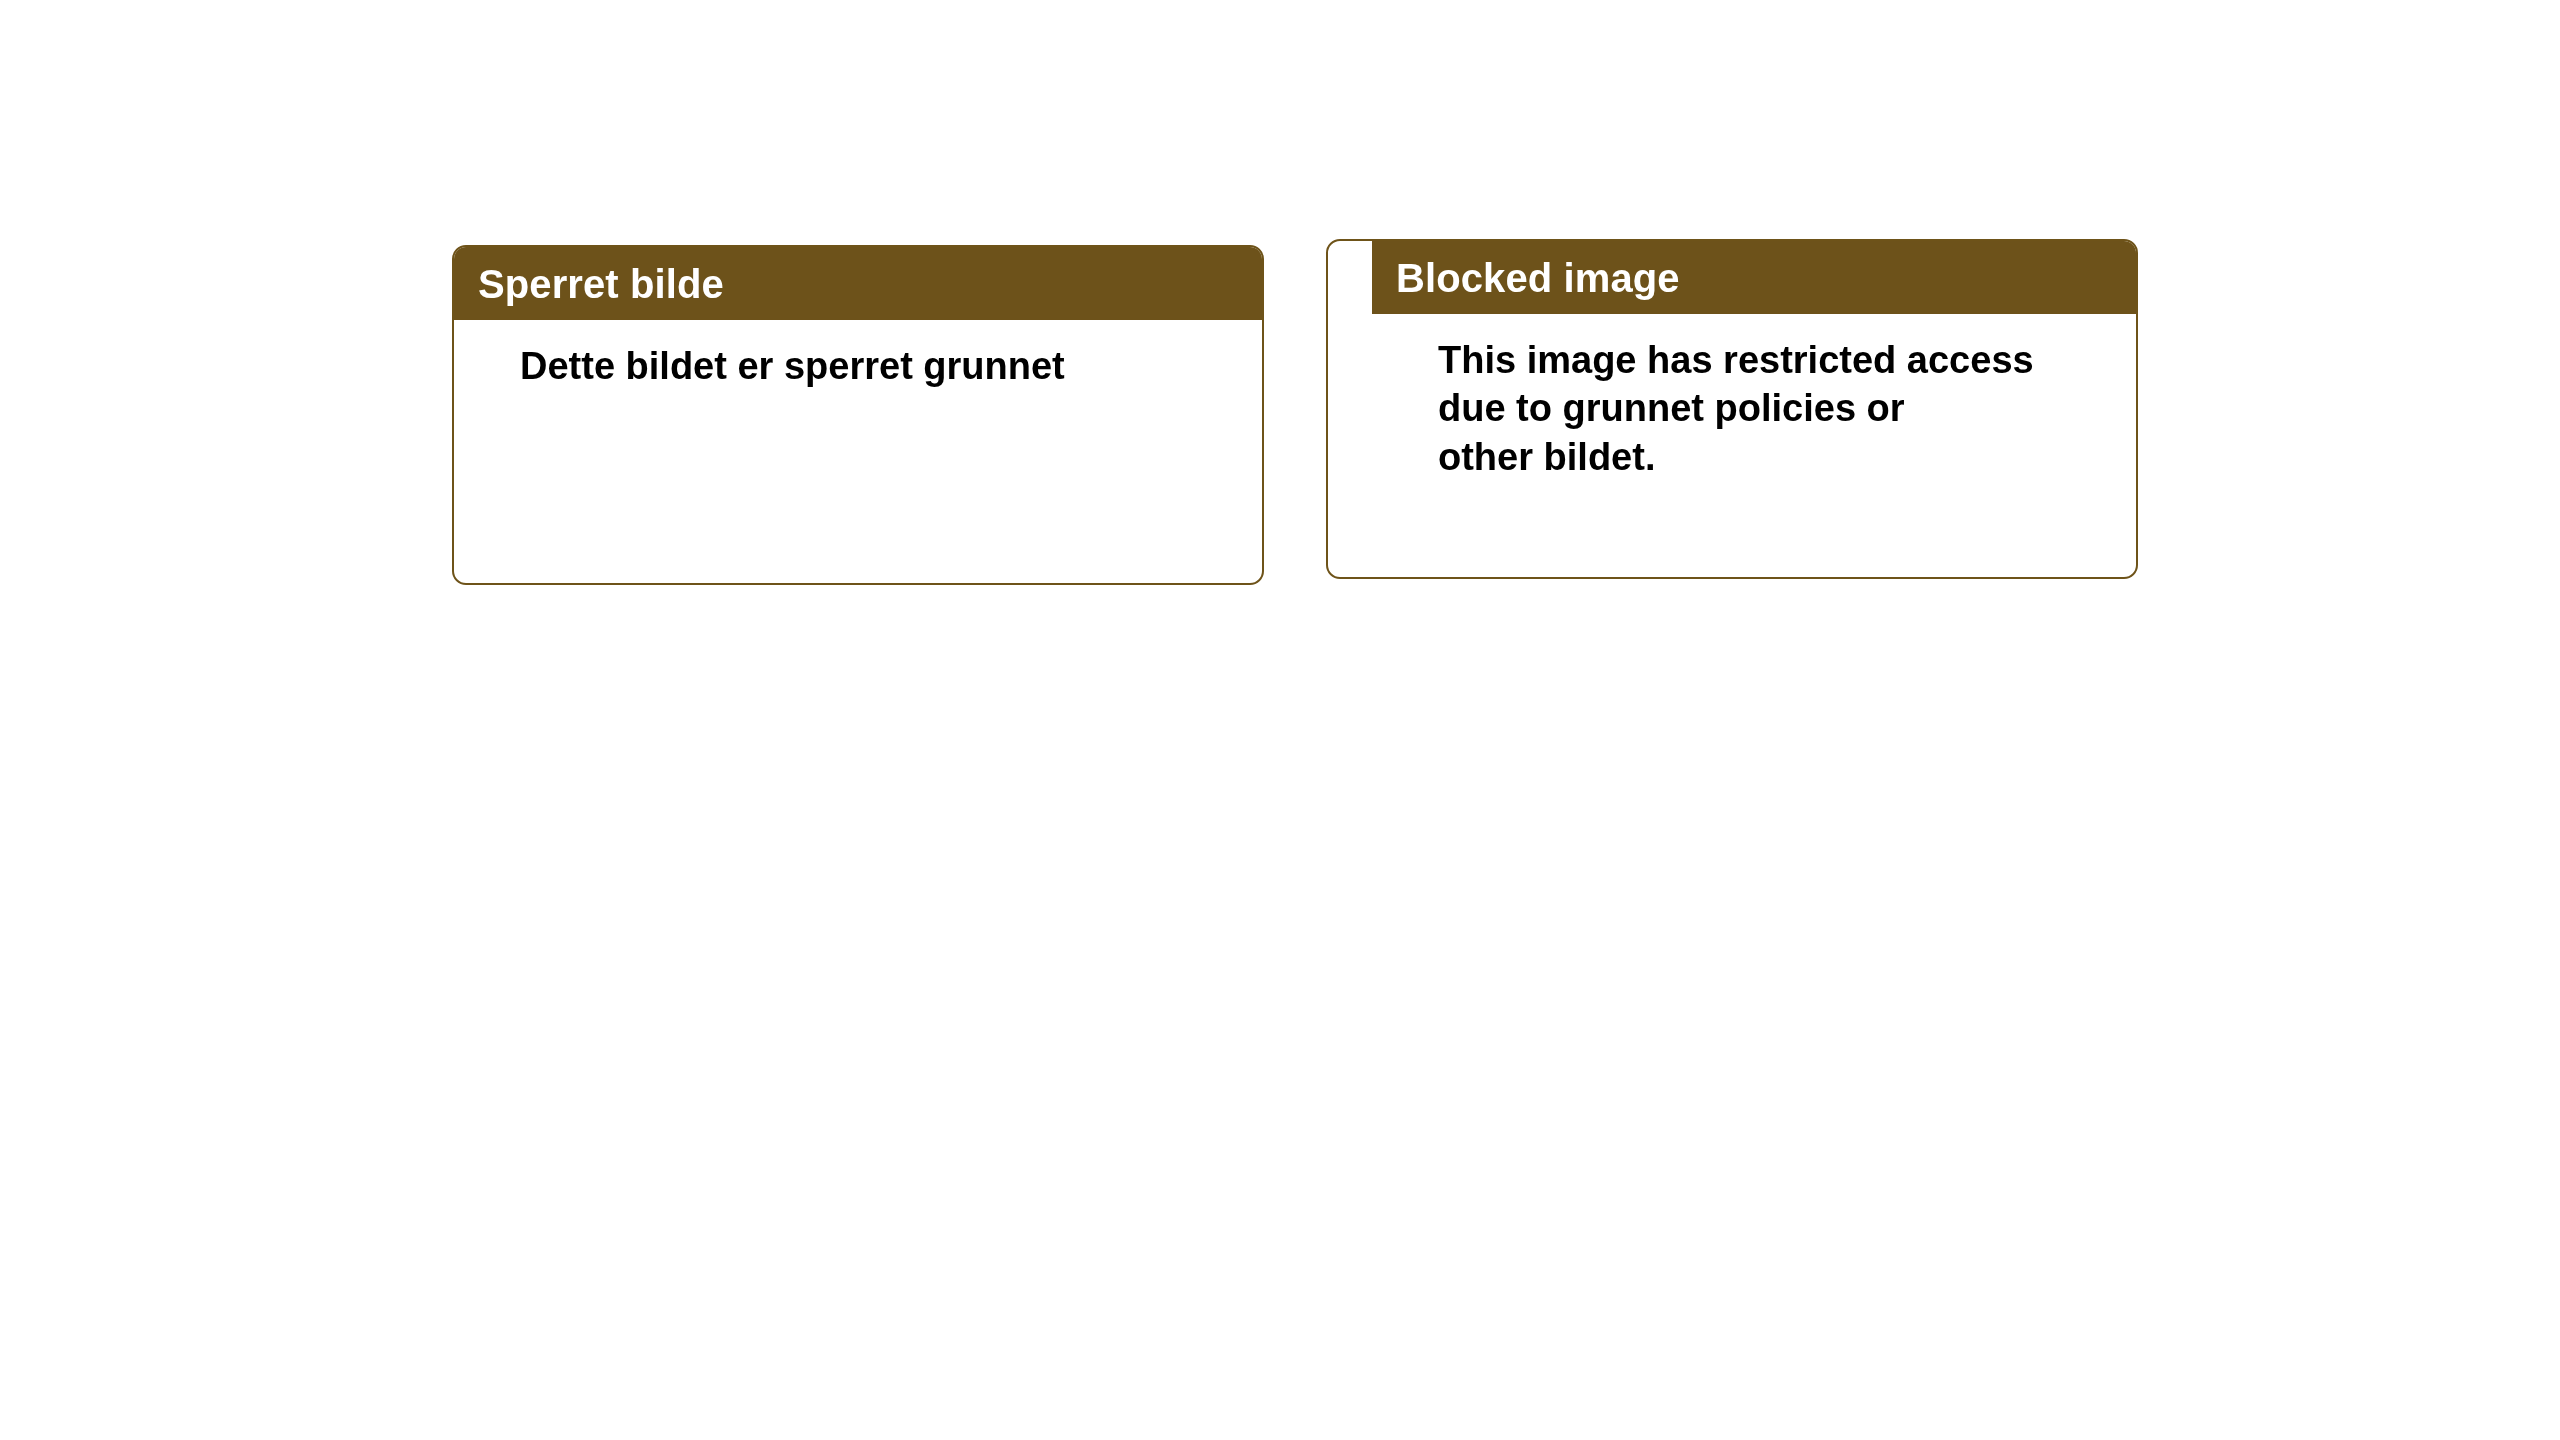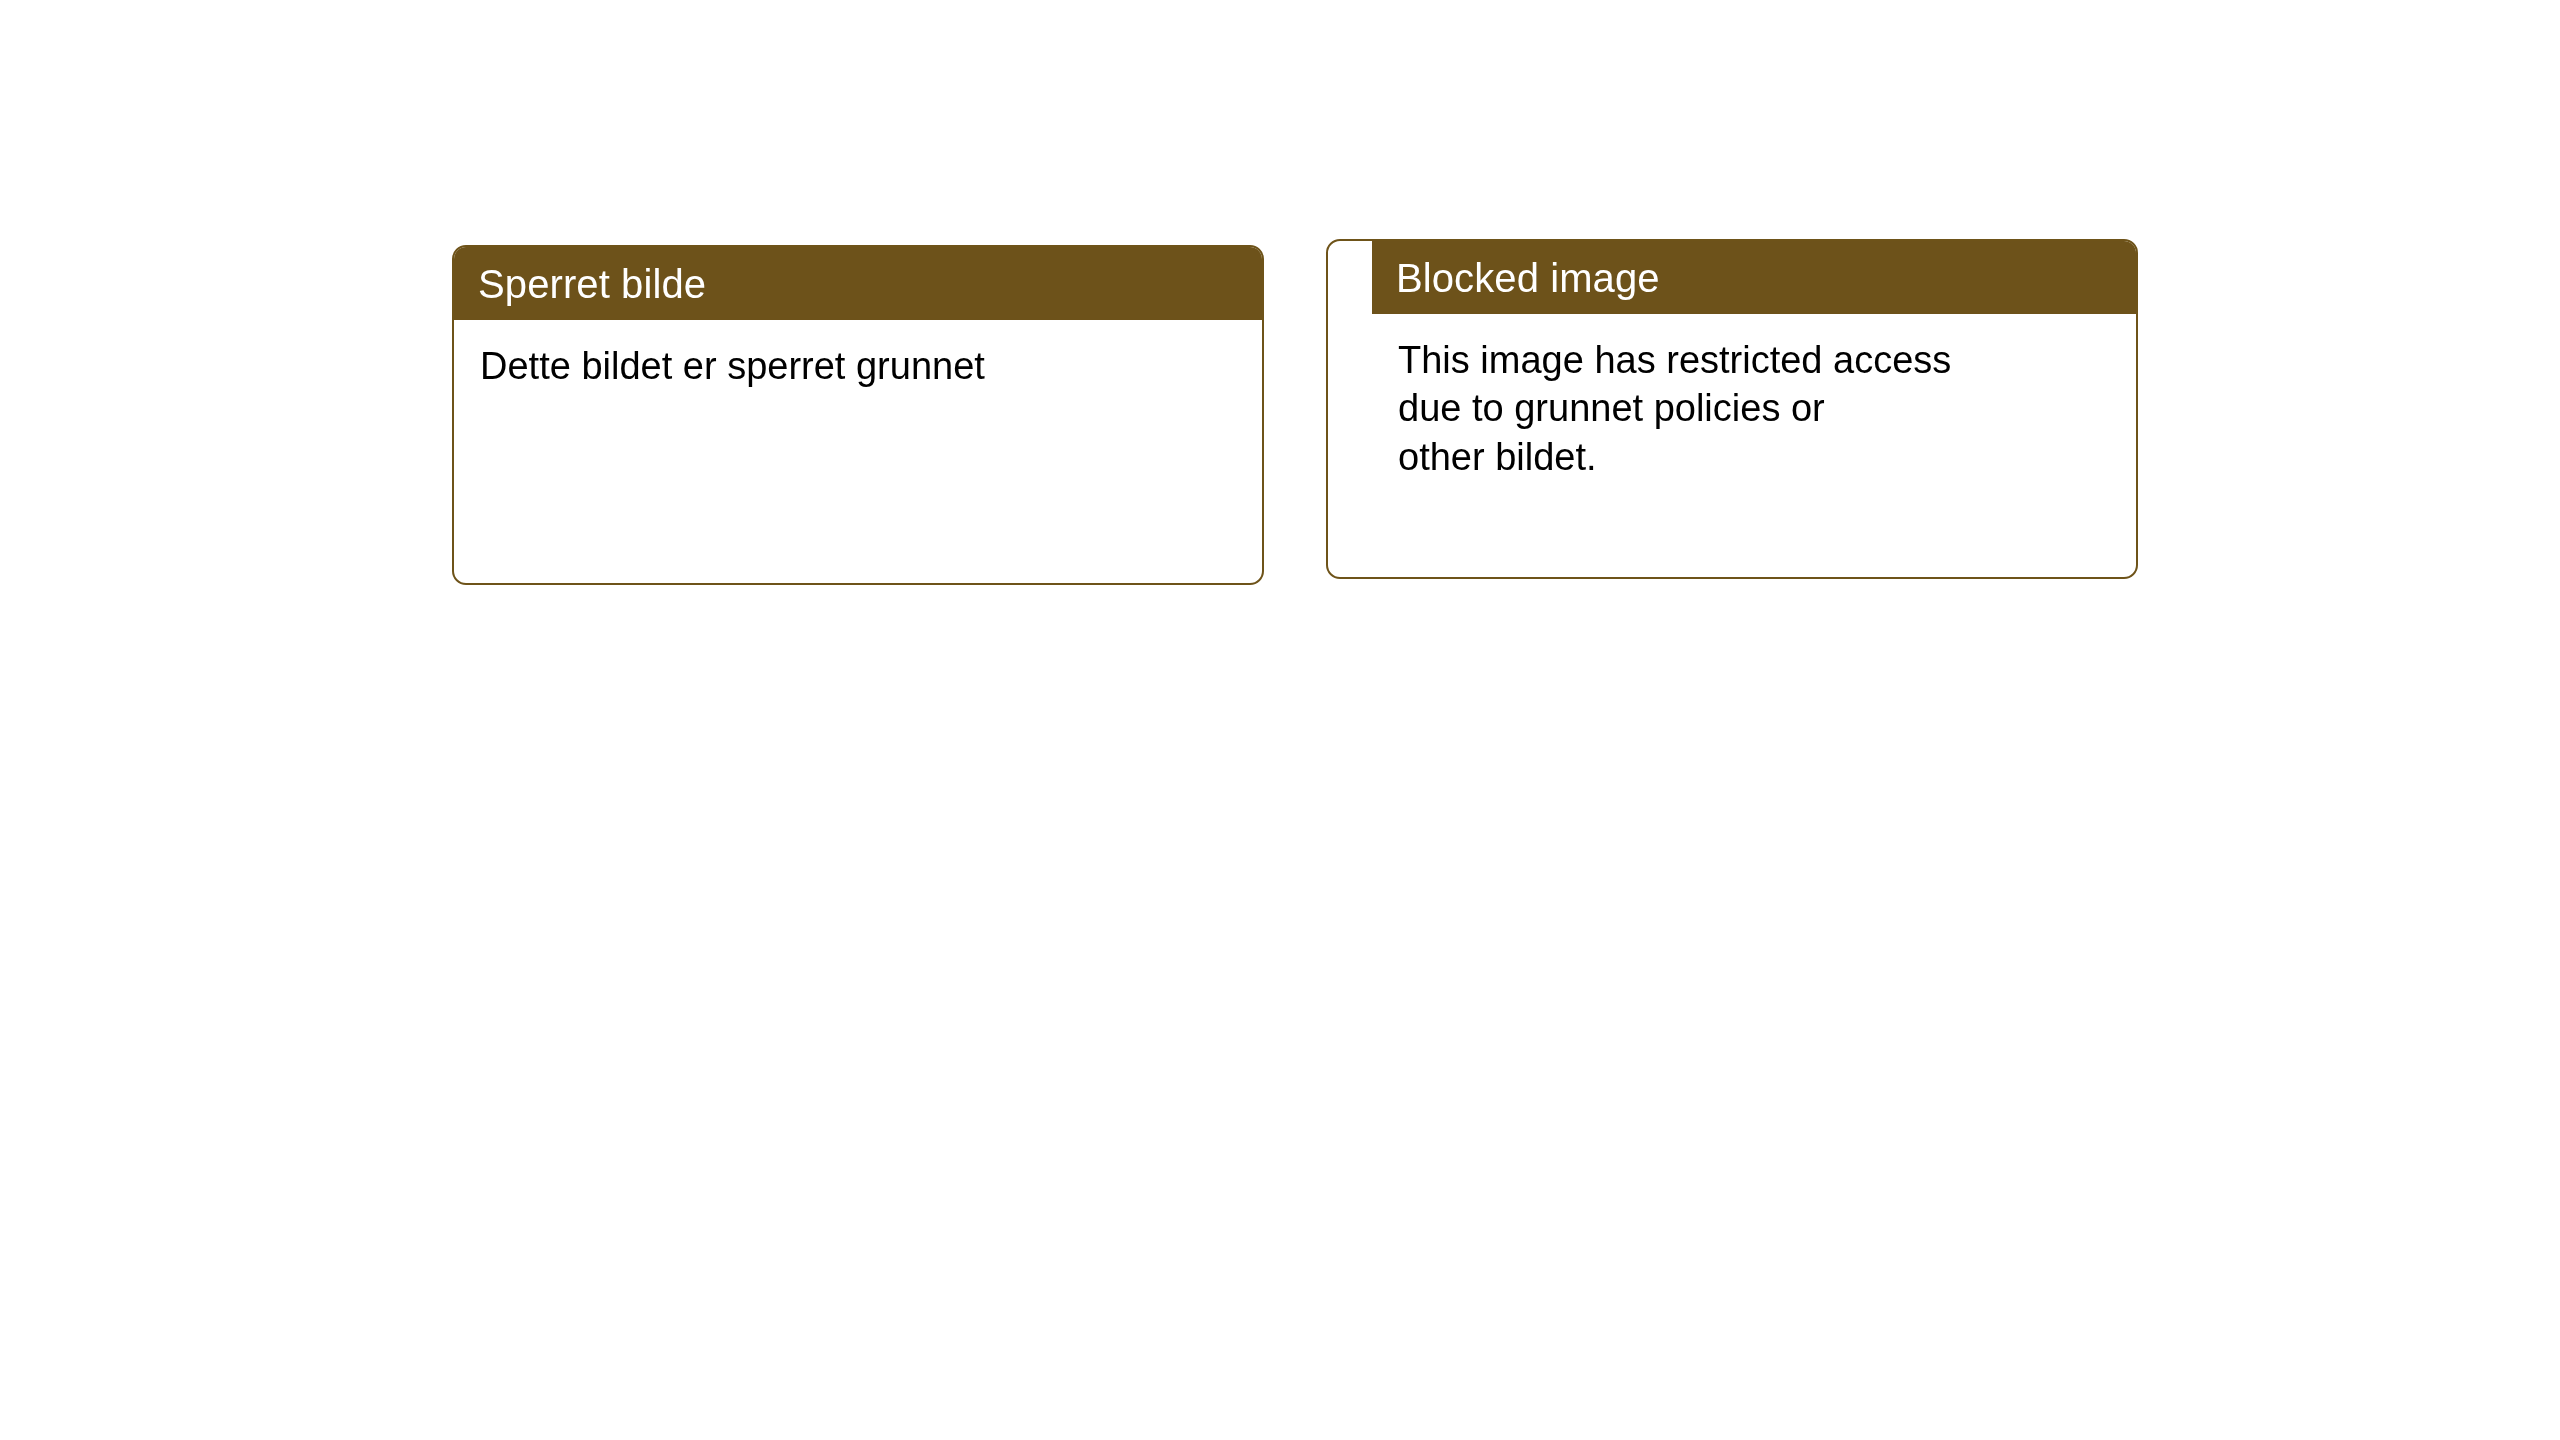--- a/index.html
+++ b/index.html
@@ -13,20 +13,21 @@
   body {
     font-family: "Liberation Sans", sans-serif;
     -webkit-font-smoothing: antialiased;
   }
 
   #stage {
     position: relative;
     width: 2064px;
     height: 1440px;
     background: #ffffff;
+    font-weight: bold;
   }
 
   .notice-card {
     position: absolute;
     box-sizing: border-box;
     background: #ffffff;
     border: 2px solid #6e5319;
     border-radius: 14px;
     overflow: hidden;
   }
@@ -41,20 +42,21 @@
     letter-spacing: 0.1px;
     white-space: nowrap;
   }
 
   .notice-card .card-body {
     box-sizing: border-box;
     padding: 22px 26px 0 26px;
     color: #000000;
     font-size: 38px;
     line-height: 1.27;
+    margin-left: 40px;
   }
 
   
   #card-no {
     left: 452px;
     top: 245px;
     width: 812px;
     height: 340px;
   }
 

